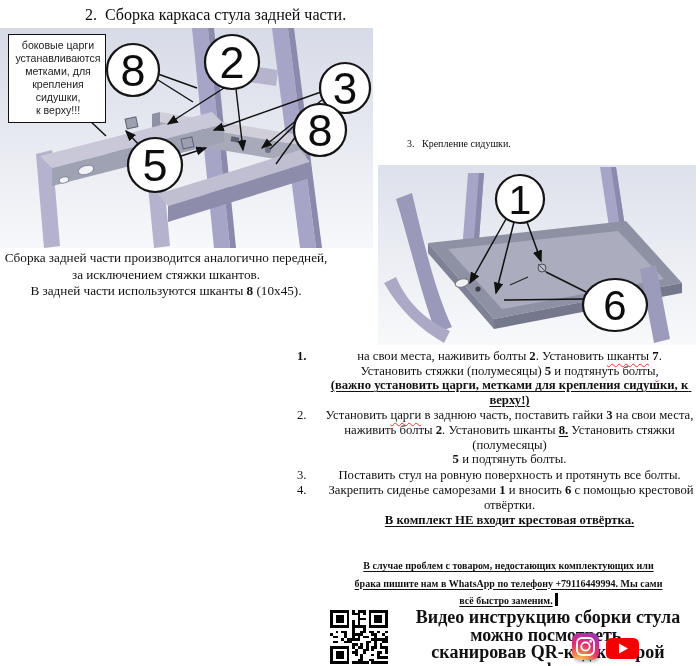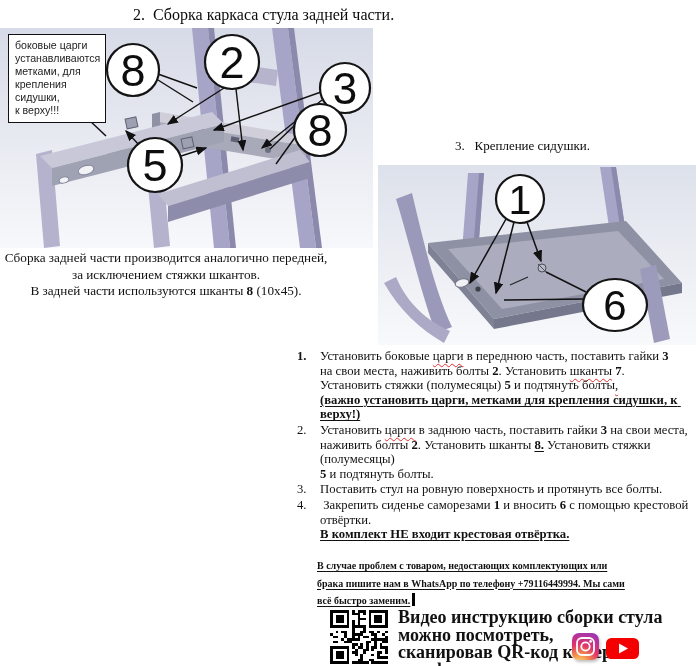--- a/index.html
+++ b/index.html
@@ -1,41 +1,41 @@
 <!DOCTYPE html>
 <html><head>
 <meta charset="utf-8">
 <style>
   html,body{margin:0;padding:0;background:#fff;}
   body{width:700px;height:666px;position:relative;overflow:hidden;
        font-family:"Liberation Serif", serif;color:#111;}
-  .pre{white-space:pre;margin-left:48px;}
+  .pre{white-space:pre;}
   
   .sec-title{position:absolute;font-size:16px;color:#0b0b0b;}
   #title2{left:85px;top:6px;}
-  #title3{left:407px;top:138px;font-size:13px;}
+  #title3{left:407px;top:138px;font-size:10px;}
   
   .diagram{position:absolute;}
   #left-diagram{left:0;top:28px;width:373px;height:220px;}
   #right-diagram{left:378px;top:165px;width:318px;height:180px;}
   .diagram svg{display:block;width:100%;height:100%;}
   
   #note-box{position:absolute;left:8px;top:6px;width:86px;background:#fff;
     border:1.6px solid #111;padding:4px 4px 5px 6px;
     font-family:"Liberation Sans", sans-serif;font-size:10.6px;line-height:13px;color:#222;}
   
   #left-caption{position:absolute;left:0;top:250px;width:332px;text-align:center;
     font-size:13.2px;line-height:16.5px;}
   
   #instructions{position:absolute;left:297px;top:349px;width:402px;
     font-size:12.7px;line-height:14.6px;}
   .instr-item{display:flex;margin-bottom:1px;}
   .marker{width:23px;flex:none;}
   .content{flex:1;}
-  .tline{white-space:pre-wrap;}
+  .tline{white-space:pre-wrap;text-align:center;}
   
   .b{font-weight:bold;}
   .u{text-decoration:underline;text-decoration-thickness:1px;text-underline-offset:2px;}
   .sq{text-decoration:underline;text-decoration-style:wavy;text-decoration-color:#e03131;
       text-decoration-thickness:1px;text-underline-offset:2.5px;}
   .b.u{text-decoration-line:underline;}
   
   #warning{position:absolute;left:317px;top:557px;width:383px;
     font-size:10px;line-height:17.5px;font-weight:bold;}
   #warning .tline span{text-decoration:underline;text-decoration-thickness:1.3px;text-underline-offset:2px;}
@@ -216,21 +216,20 @@
       <ellipse cx="237" cy="140" rx="32" ry="26" fill="#fff" stroke="#141414" stroke-width="2.2"></ellipse>
       <text class="co-num" x="237" y="155" text-anchor="middle" font-size="42">6</text>
     </g>
   </svg>
 </div>
 
 <div id="instructions">
     <div class="instr-item">
       <span class="marker b">1.</span>
       <div class="content">
-        <div class="tline"><span>Установить боковые </span><span class="sq">царги</span><span> в переднюю часть, поставить гайки </span><span class="b">3</span></div>
         <div class="tline"><span>на свои места, наживить болты </span><span class="b">2</span><span>. Установить </span><span class="sq">шканты</span><span> </span><span class="b">7</span><span>.</span></div>
         <div class="tline"><span>Установить стяжки (полумесяцы) </span><span class="b">5</span><span> и подтянуть болты</span><span class="sq">,</span></div>
         <div class="tline"><span class="b u">(важно установить царги, метками для крепления сидушки, к верху!)</span></div>
       </div>
     </div>
     <div class="instr-item">
       <span class="marker">2.</span>
       <div class="content">
         <div class="tline"><span>Установить </span><span class="sq">царги</span><span> в заднюю часть, поставить гайки </span><span class="b">3</span><span> на свои места,</span></div>
         <div class="tline"><span>наживить болты </span><span class="b">2</span><span>. Установить шканты </span><span class="b u">8.</span><span> Установить стяжки (полумесяцы)</span></div>

